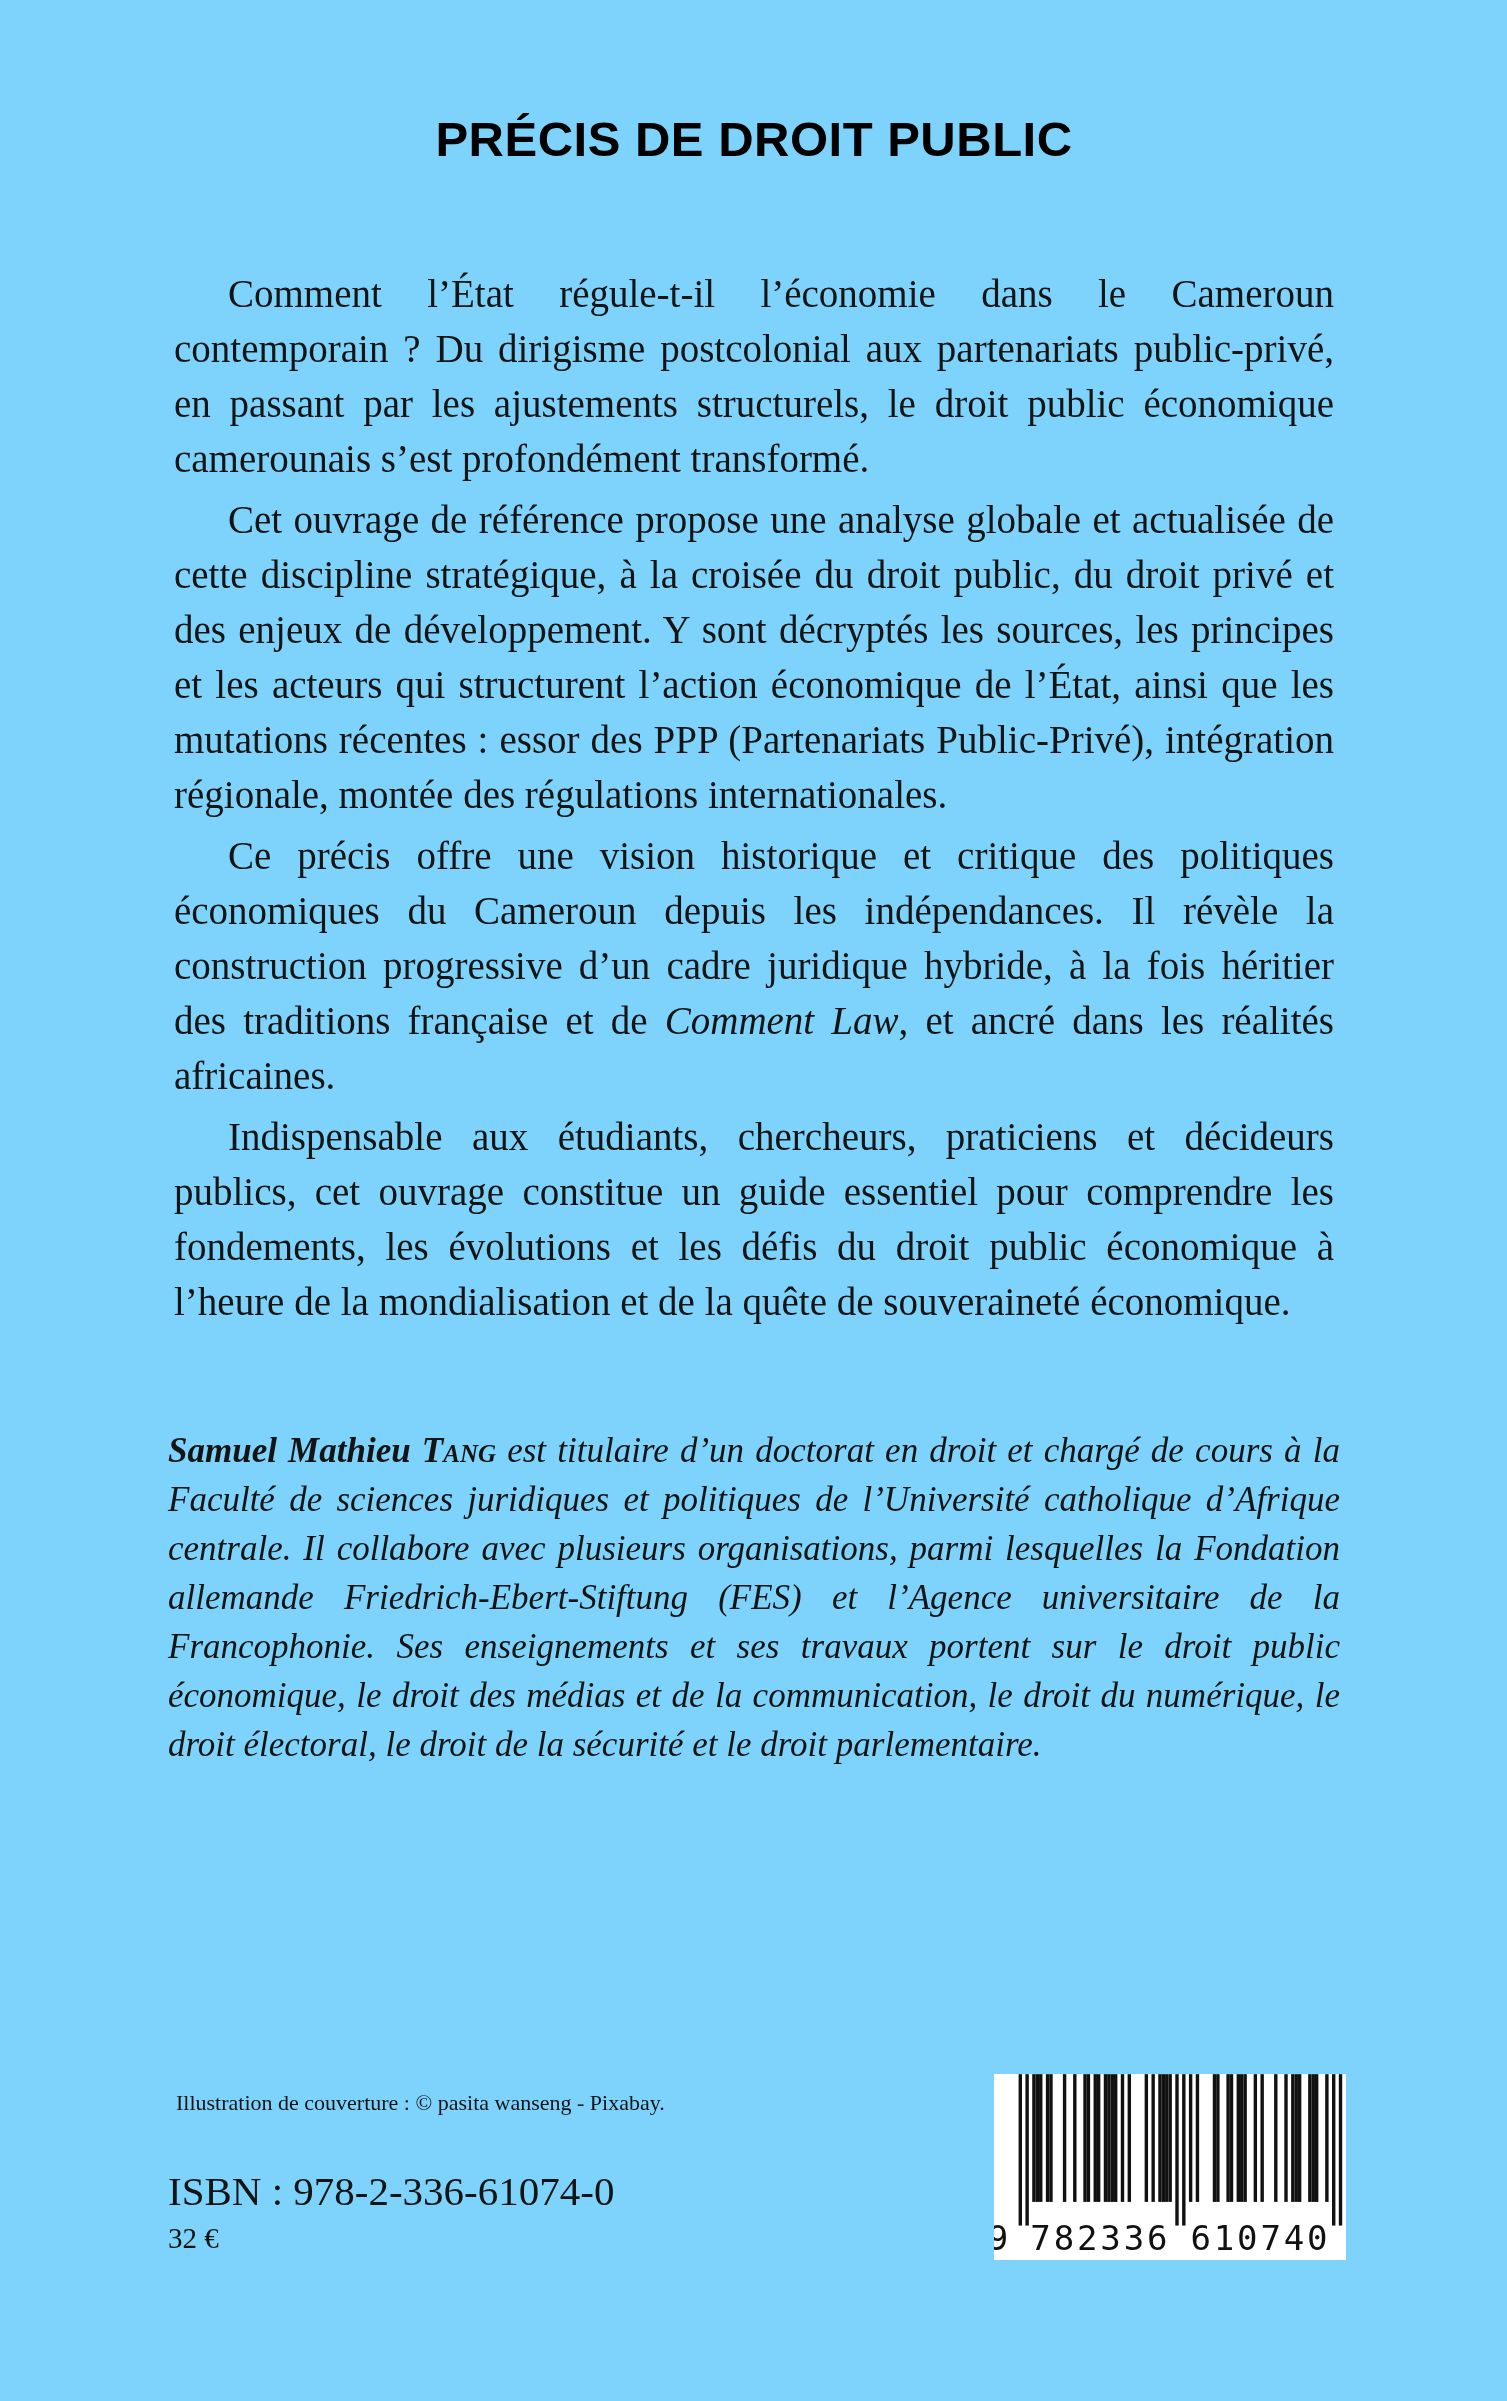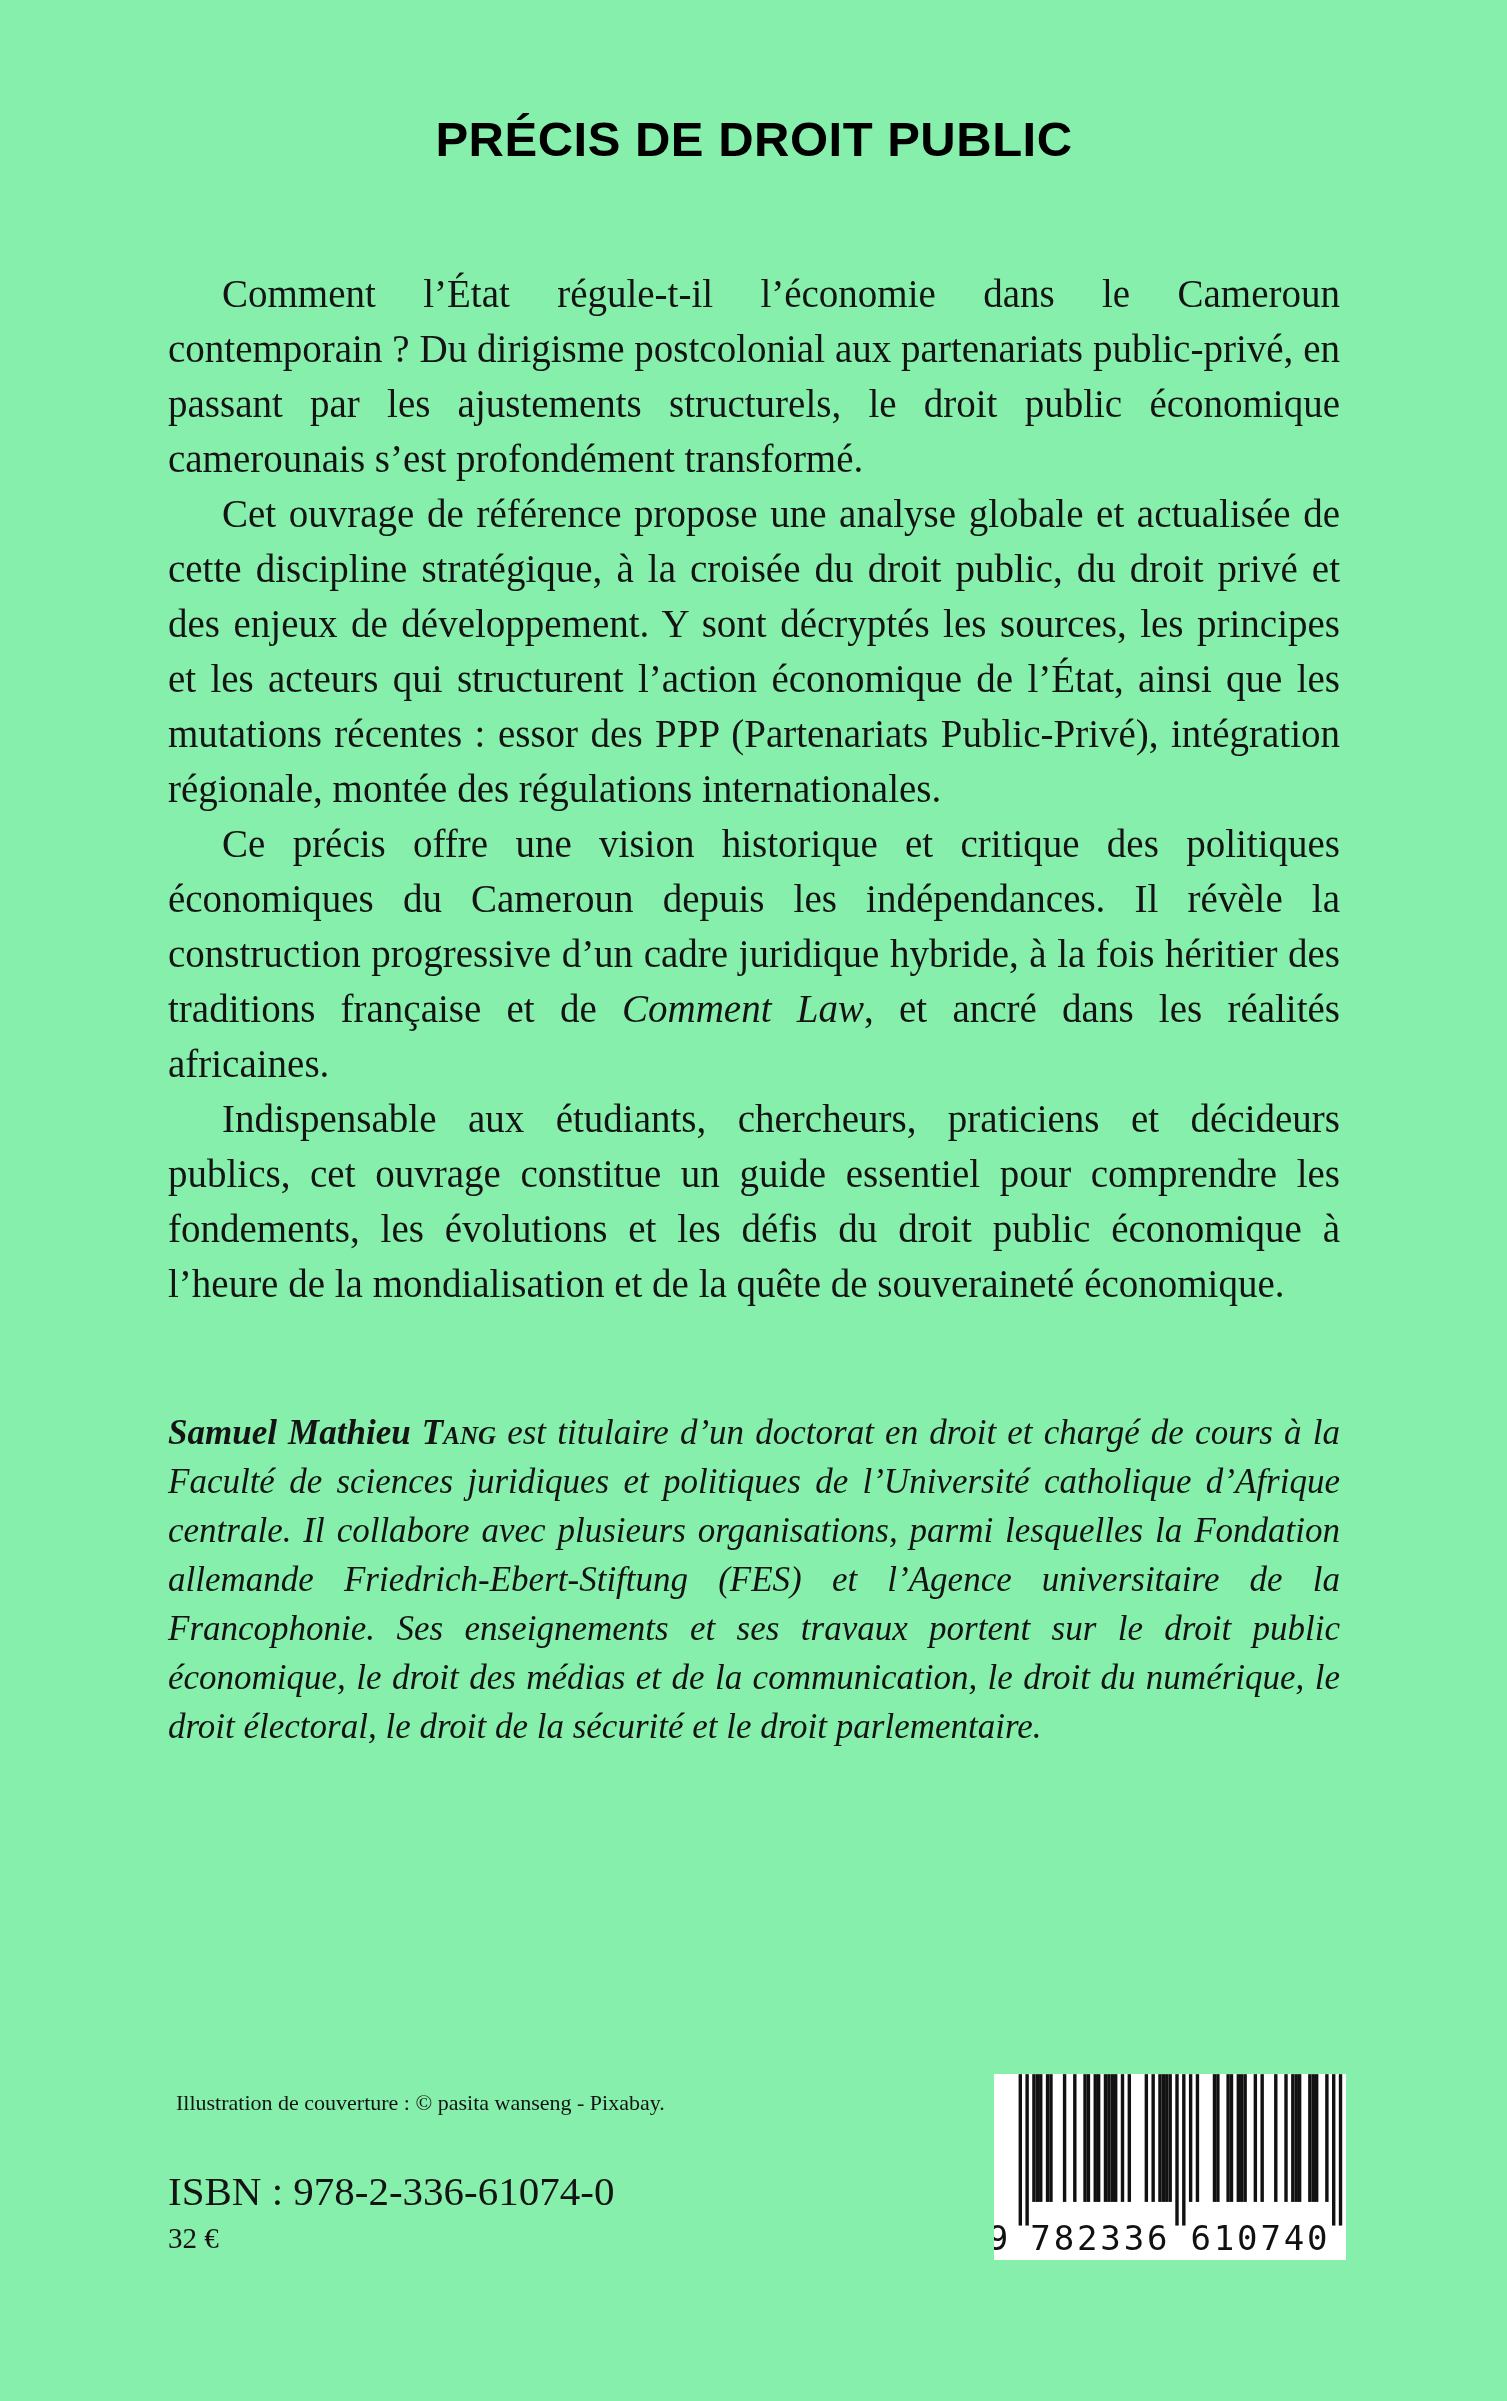--- a/index.html
+++ b/index.html
@@ -1,19 +1,19 @@
 <!DOCTYPE html>
 <html style="font-size:15px"><head>
 <meta charset="utf-8">
 <style>
   html,body{margin:0;padding:0;background:#ffffff;}
   .page{
     position:relative;
     width:1508px;height:2402px;
-    background:#86efac;
+    background:#7dd3fc;
     color:#141414;
     font-family:"Liberation Serif", serif;
     overflow:hidden;
   }
   .title{
     margin:0;
     padding-top:110px;
     text-align:center;
     font-family:"Liberation Sans", sans-serif;
     font-weight:700;
@@ -23,21 +23,21 @@
     color:#000;
   }
   .title .title-line{display:block;}
   .content{margin:0 168px;}
   .synopsis{
     margin-top:98px;
     font-size:39px;
     line-height:55px;
     text-align:justify;
   }
-  .synopsis p{margin:0;text-indent:54px;}
+  .synopsis p{margin:6px;text-indent:54px;}
   .latin{font-style:italic;}
   .bio{
     margin-top:97px;
     font-size:35px;
     line-height:49px;
     text-align:justify;
     font-style:italic;
   }
   .bio p{margin:0;}
   .author{font-weight:700;}

